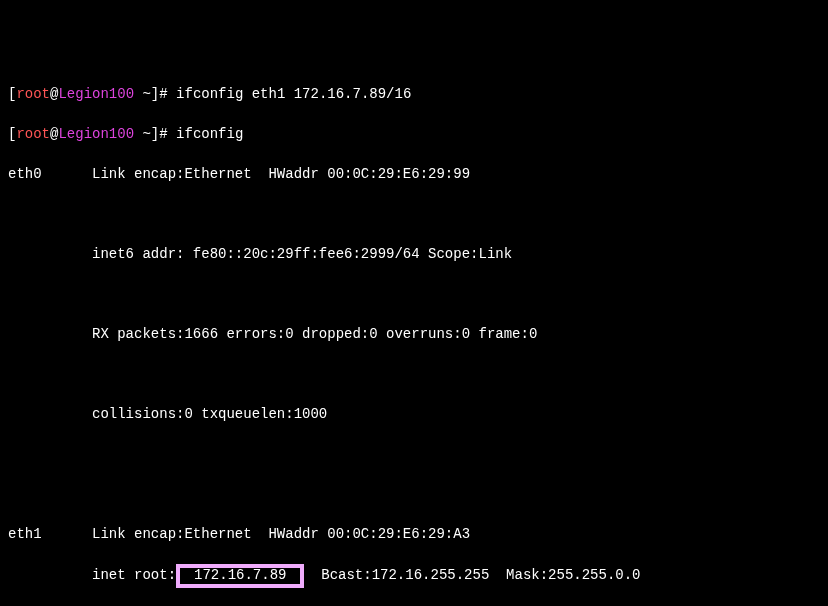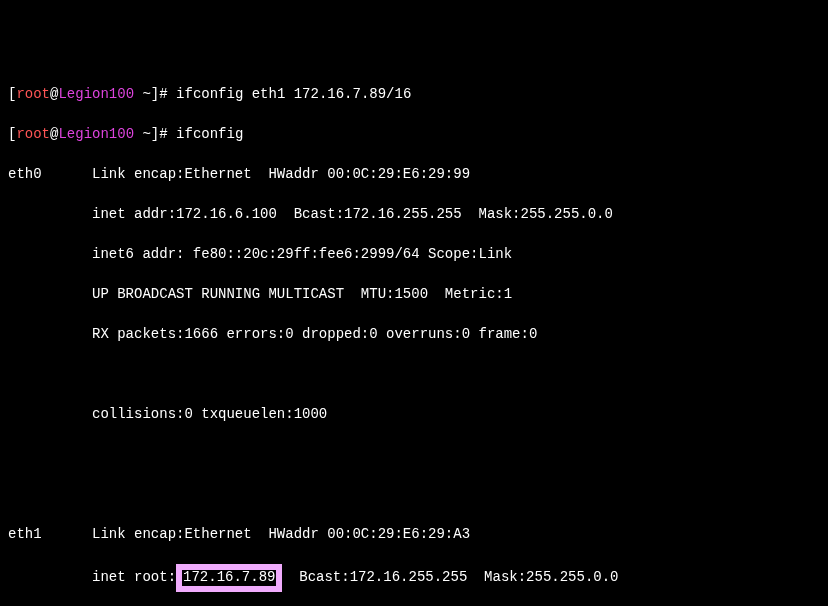--- a/index.html
+++ b/index.html
@@ -20,38 +20,38 @@
       overflow: hidden;
     }
     .bracket { color: #fff; }
     .user { color: #ff5555; }
     .at { color: #fff; }
     .host { color: #dd44dd; }
     .tilde { color: #fff; }
     .hash { color: #fff; }
     .cmd { color: #fff; }
     .highlight-box {
-      border: 6px solid #f0abfc;
-      padding: 0 1px;
+      border: 4px solid #f0abfc;
+      padding: 0 14px;
       display: inline-block;
       line-height: 1.1;
     }
     .line { display: block; }
   </style>
 </head>
 <body>
 
 
 
 <span class="line"><span class="bracket">[</span><span class="user">root</span><span class="at">@</span><span class="host">Legion100</span><span class="tilde"> ~</span><span class="bracket">]</span><span class="hash"># </span><span class="cmd">ifconfig eth1 172.16.7.89/16</span></span>
 <span class="line"><span class="bracket">[</span><span class="user">root</span><span class="at">@</span><span class="host">Legion100</span><span class="tilde"> ~</span><span class="bracket">]</span><span class="hash"># </span><span class="cmd">ifconfig</span></span>
 <span class="line"><span>eth0      </span><span>Link encap:Ethernet  HWaddr 00:0C:29:E6:29:99</span></span>
-<span class="line"><span>          </span><span>inet addr:172.16.6.100  Bcast:172.16.255.255  Mask:255.255.0.0</span></span>
+<span class="line"><span>          </span></span>
 <span class="line"><span>          </span><span>inet6 addr: fe80::20c:29ff:fee6:2999/64 Scope:Link</span></span>
-<span class="line"><span>          </span><span>UP BROADCAST RUNNING MULTICAST  MTU:1500  Metric:1</span></span>
+<span class="line"><span>          </span></span>
 <span class="line"><span>          </span><span>RX packets:1666 errors:0 dropped:0 overruns:0 frame:0</span></span>
 <span class="line"><span>          </span></span>
 <span class="line"><span>          </span><span>collisions:0 txqueuelen:1000</span></span>
 <span class="line"><span>          </span></span>
 <span class="line"> </span>
 <span class="line"><span>eth1      </span><span>Link encap:Ethernet  HWaddr 00:0C:29:E6:29:A3</span></span>
 <span class="line"><span>          </span><span>inet root:</span><span class="highlight-box">172.16.7.89</span><span>  Bcast:172.16.255.255  Mask:255.255.0.0</span></span>
 <span class="line"></span>
 
 

